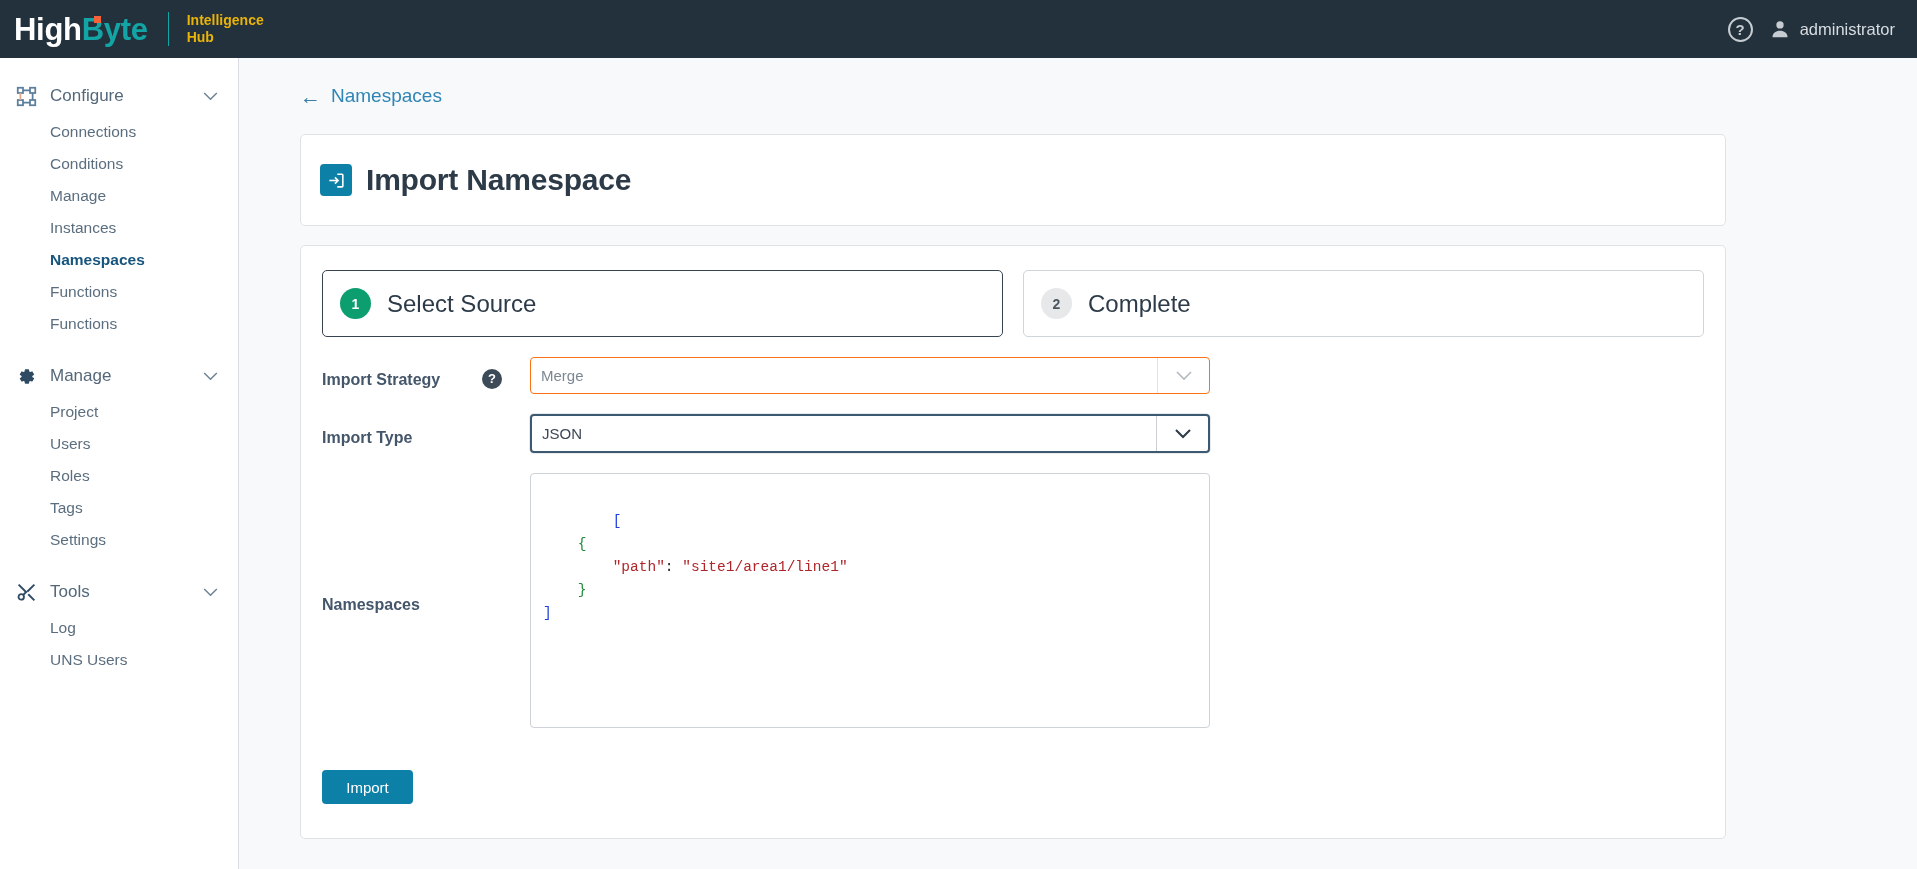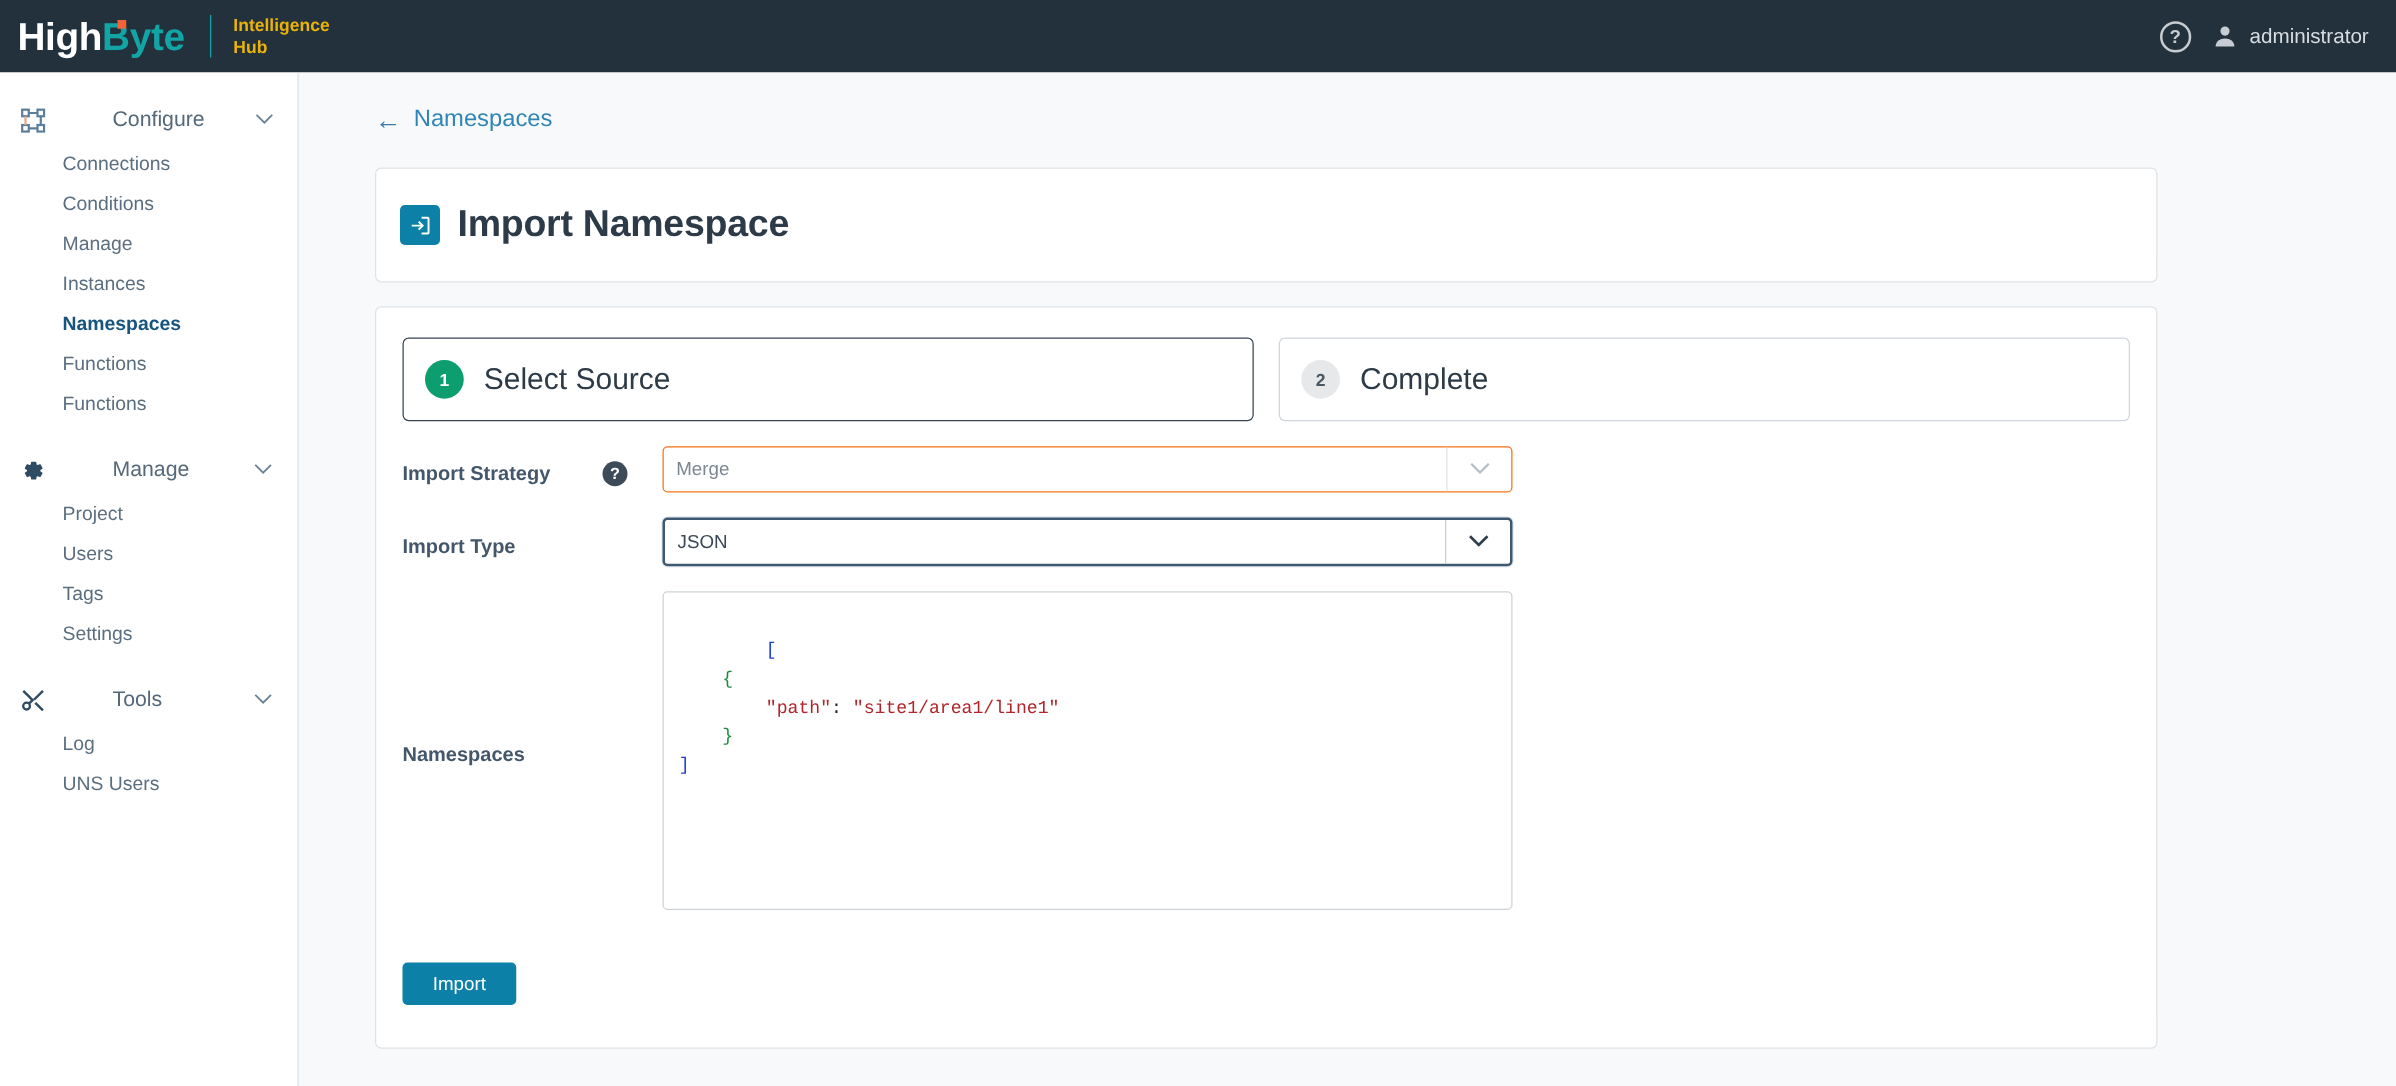--- a/index.html
+++ b/index.html
@@ -55,21 +55,20 @@
     position: absolute; left: 0; top: 58px;
     width: 239px; height: 811px;
     background: #ffffff;
     border-right: 1px solid #d9dde1;
     padding-top: 18px;
   }
   .nav-group-head {
     display: flex; align-items: center;
     height: 40px; padding: 0 20px 0 14px;
     cursor: pointer;
-    gap: 40px;
   }
   .nav-group-icon {
     width: 24px; height: 24px; margin-right: 12px;
     display: flex; align-items: center; justify-content: center;
     flex: none;
   }
   .nav-group-label {
     font-size: 17px; color: #54687a; flex: 1;
   }
   .chev { color: #6a8196; }
@@ -305,20 +304,23 @@
         </svg>
     </span>
   </div>
   <div class="nav-item">
       <span>Project</span>
     </div>
   <div class="nav-item">
       <span>Users</span>
     </div>
   <div class="nav-item">
+      <span>Roles</span>
+    </div>
+  <div class="nav-item">
       <span>Tags</span>
     </div>
   <div class="nav-item">
       <span>Settings</span>
     </div>
 
   <div class="nav-gap"></div>
 
   <div class="nav-group-head">
     <span class="nav-group-icon">

